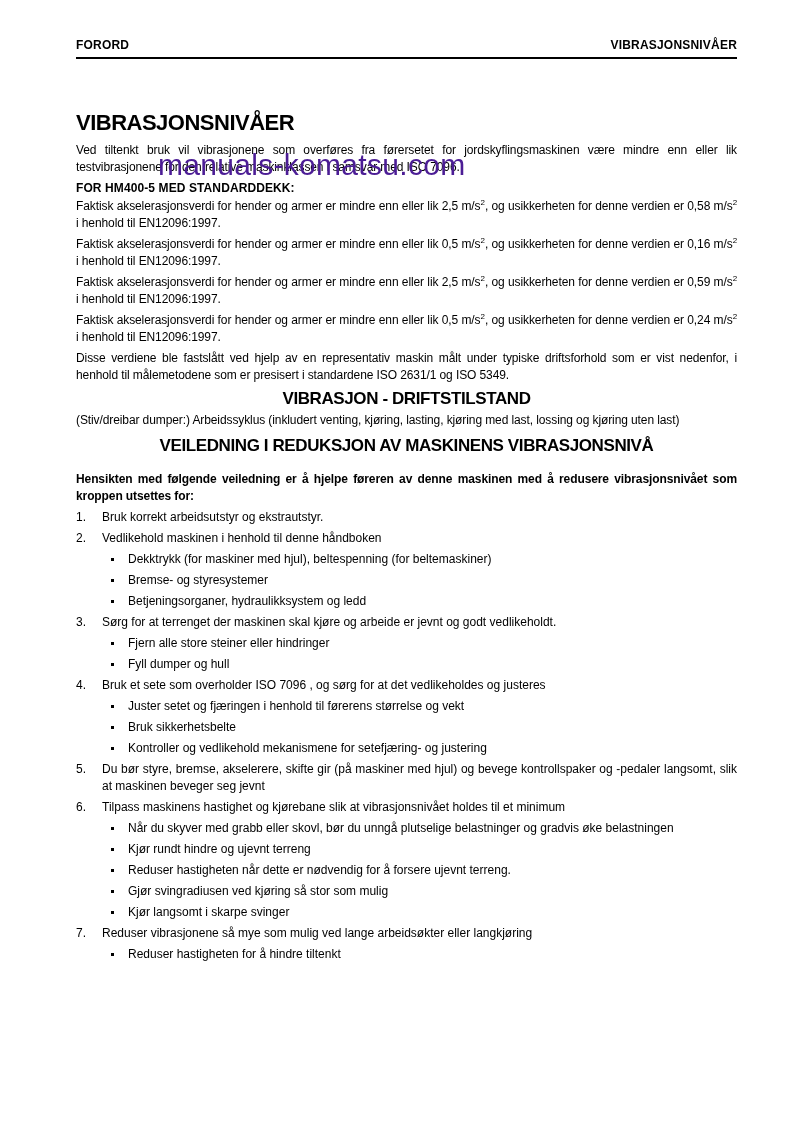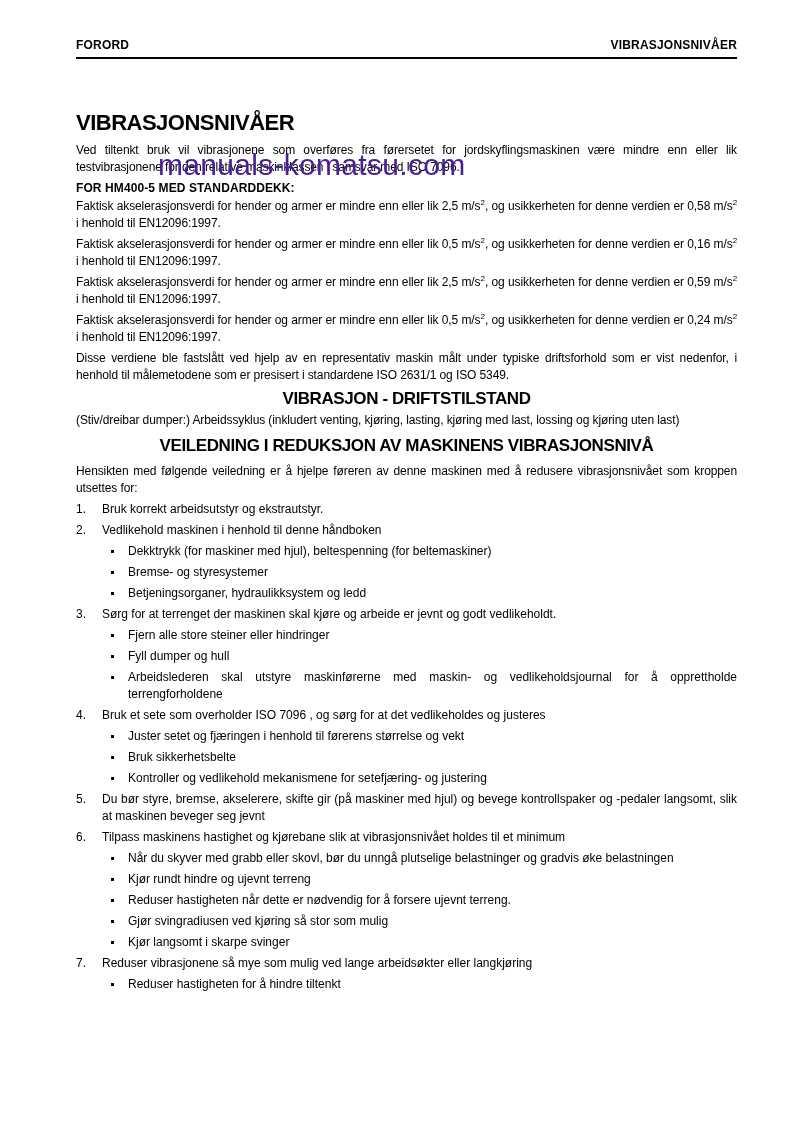--- a/index.html
+++ b/index.html
@@ -41,33 +41,32 @@
 
   <p><span>Faktisk akselerasjonsverdi for hender og armer er mindre enn eller lik 2,5 m/s</span><sup>2</sup><span>, og usikkerheten for denne verdien er 0,59  m/s</span><sup>2</sup><span> i henhold til EN12096:1997.</span></p>
   <p><span>Faktisk akselerasjonsverdi for hender og armer er mindre enn eller lik 0,5  m/s</span><sup>2</sup><span>, og usikkerheten for denne verdien er 0,24  m/s</span><sup>2</sup><span> i henhold til EN12096:1997.</span></p>
 
   <p>Disse verdiene ble fastslått ved hjelp av en representativ maskin målt under typiske driftsforhold som er vist nedenfor, i henhold til målemetodene som er presisert i standardene ISO 2631/1 og ISO 5349.</p>
 
   <h2>VIBRASJON - DRIFTSTILSTAND</h2>
   <p>(Stiv/dreibar dumper:) Arbeidssyklus (inkludert venting, kjøring, lasting, kjøring med last, lossing og kjøring uten last)</p>
 
   <h2 style="margin-top:6px;">VEILEDNING I REDUKSJON AV MASKINENS VIBRASJONSNIVÅ</h2>
-  <p style="margin-top:6px;">Hensikten med følgende veiledning er å hjelpe føreren av denne maskinen med å redusere vibrasjonsnivået som kroppen utsettes for:</p>
+  <p style="margin-top:14px;font-weight:bold;">Hensikten med følgende veiledning er å hjelpe føreren av denne maskinen med å redusere vibrasjonsnivået som kroppen utsettes for:</p>
 
   <ol class="ol" id="guidance-list">
       <li><span class="num">1.</span><span>Bruk korrekt arbeidsutstyr og ekstrautstyr.</span></li>
       <li><span class="num">2.</span><span>Vedlikehold maskinen i henhold til denne håndboken</span><ul class="ul">
           <li><span class="bullet"></span><span>Dekktrykk (for maskiner med hjul), beltespenning (for beltemaskiner)</span></li>
           <li><span class="bullet"></span><span>Bremse- og styresystemer</span></li>
           <li><span class="bullet"></span><span>Betjeningsorganer, hydraulikksystem og ledd</span></li>
         </ul></li>
       <li><span class="num">3.</span><span>Sørg for at terrenget der maskinen skal kjøre og arbeide er jevnt og godt vedlikeholdt.</span><ul class="ul">
           <li><span class="bullet"></span><span>Fjern alle store steiner eller hindringer</span></li>
           <li><span class="bullet"></span><span>Fyll dumper og hull</span></li>
-          <li><span class="bullet"></span><span>Arbeidslederen skal utstyre maskinførerne med maskin- og vedlikeholdsjournal for å opprettholde terrengforholdene</span></li>
         </ul></li>
       <li><span class="num">4.</span><span>Bruk et sete som overholder ISO 7096 , og sørg for at det vedlikeholdes og justeres</span><ul class="ul">
           <li><span class="bullet"></span><span>Juster setet og fjæringen i henhold til førerens størrelse og vekt</span></li>
           <li><span class="bullet"></span><span>Bruk sikkerhetsbelte</span></li>
           <li><span class="bullet"></span><span>Kontroller og vedlikehold mekanismene for setefjæring- og justering</span></li>
         </ul></li>
       <li><span class="num">5.</span><span>Du bør styre, bremse, akselerere, skifte gir (på maskiner med hjul) og bevege kontrollspaker og -pedaler langsomt, slik at maskinen beveger seg jevnt</span></li>
       <li><span class="num">6.</span><span>Tilpass maskinens hastighet og kjørebane slik at vibrasjonsnivået holdes til et minimum</span><ul class="ul">
           <li><span class="bullet"></span><span>Når du skyver med grabb eller skovl, bør du unngå plutselige belastninger og gradvis øke belastningen</span></li>
           <li><span class="bullet"></span><span>Kjør rundt hindre og ujevnt terreng</span></li>

